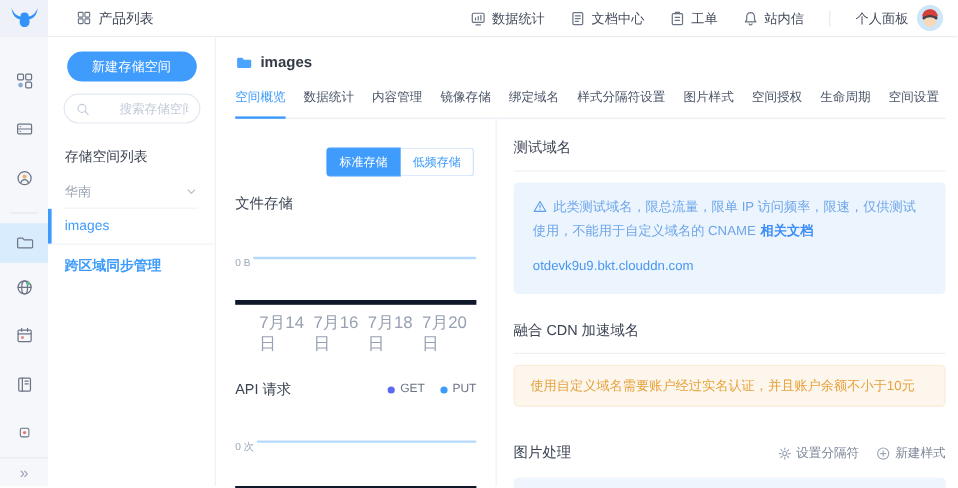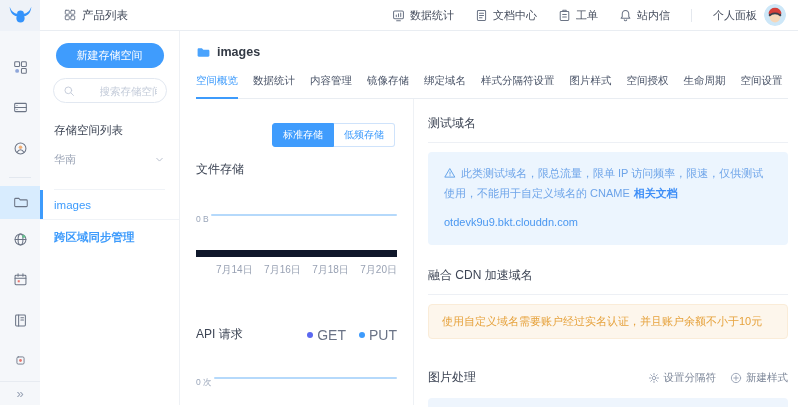--- a/index.html
+++ b/index.html
@@ -31,21 +31,21 @@
 
   .sidebar { width:140px; border-right:1px solid #eef1f5; display:flex; flex-direction:column; flex-shrink:0; background:#fff; }
   .create-btn { margin:12px auto 0; width:108px; height:25px; border-radius:13px; background:#3f9cfd; color:#fff;
                 font-size:11px; border:none; display:flex; align-items:center; justify-content:center; cursor:pointer;
                 font-family:inherit;text-align:center; }
   .search-wrap { margin:10px auto 0; width:114px; height:25px; border:1px solid #e2e8f1; border-radius:13px;
                  display:flex; align-items:center; padding:0 9px; gap:5px; color:#c3cbd9; }
   .search-wrap input { border:none; outline:none; width:100%; font-size:10.5px; color:#6a7386; background:transparent; font-family:inherit;margin-left:20px; }
   .search-wrap input::placeholder { color:#c3cbd9; }
   .sb-title { margin:20px 0 0 14px; font-size:11.5px; color:#3c4454; }
-  .region-row { margin:14px 14px 0; padding-bottom:22px; display:flex; align-items:center; justify-content:space-between;
+  .region-row { margin:14px 14px 0; padding-bottom:6px; display:flex; align-items:center; justify-content:space-between;
                 font-size:11px; color:#9aa3b5; border-bottom:1px solid #f0f3f7; cursor:pointer; }
   .bucket-item { position:relative; height:30px; display:flex; align-items:center; padding-left:14px; font-size:11.5px;
                  color:#3d9bfc; border-bottom:1px solid #f0f3f7; cursor:pointer; }
   .bucket-item.active::before { content:""; position:absolute; left:0; top:0; bottom:0; width:3px; background:#3d9bfc; }
   .sync-link { padding-left:14px; height:34px; display:flex; align-items:center; font-size:11.5px; font-weight:bold;
                color:#3d9bfc; cursor:pointer; }
 
   
   .content { flex:1; display:flex; flex-direction:column; padding:0 10px 0 16px; min-width:0; }
   .content-head { display:flex; align-items:center; gap:7px; padding-top:14px; font-size:12.5px; font-weight:bold; color:#333a45; }
@@ -57,29 +57,29 @@
   .charts-col { width:218px; padding-right:16px; border-right:1px solid #eef1f5; flex-shrink:0; }
   .right-col { flex:1; padding-left:14px; min-width:0; }
 
   .toggle { margin-top:24px; display:flex; justify-content:flex-end; margin-right:2px; }
   .toggle-opt { font-size:10px; padding:4px 10px; border:1px solid #cfe3fb; color:#3d9bfc; background:#fff; cursor:pointer; }
   .toggle-opt:first-child { border-radius:3px 0 0 3px; }
   .toggle-opt:last-child { border-radius:0 3px 3px 0; border-left:none; }
   .toggle-opt.active { background:#3f9cfd; color:#fff; border-color:#3f9cfd; }
 
   .chart-title-row { margin-top:14px; display:flex; align-items:center; justify-content:space-between; font-size:12px; color:#3c4454; }
-  .legend { display:flex; gap:13px; font-size:14px; color:#6a7386; align-items:center; }
+  .legend { display:flex; gap:13px; font-size:10px; color:#6a7386; align-items:center; }
   .legend-item { display:flex; align-items:center; cursor:pointer; }
   .legend-dot { width:6px; height:6px; border-radius:50%; display:inline-block; margin-right:4px; }
   .plot { height:46px; position:relative; }
   .zero-row { position:absolute; left:0; right:0; bottom:0; display:flex; }
   .zero-label { font-size:8.5px; color:#9aa6ba; margin-right:2px; }
   .zero-line { flex:1; height:2px; background:#b5d9fb; border-radius:1px; }
-  .axis { margin-top:26px; border-top:7px solid #0f172a; padding:6px 0 0 20px; display:flex; justify-content:space-between;
-          font-size:10px; color:#98a1b3; }
+  .axis { margin-top:26px; border-top:4px solid #0f172a; padding:6px 0 0 20px; display:flex; justify-content:space-between;
+          font-size:14px; color:#98a1b3; }
 
   .section-title { font-size:12px; color:#3c4454; padding-bottom:10px; border-bottom:1px solid #edf0f5; }
   .mt-first { margin-top:16px; }
   .info-box { margin-top:9px; background:#ecf5fe; border-radius:4px; padding:12px 16px 13px; font-size:11px; line-height:1.8; color:#6da4e9; }
   .notice-line .icon { vertical-align:-2px; margin-right:5px; color:#5e9fe8; display:inline-block; }
   .info-link { color:#3d8ef7; font-weight:bold; margin-left:4px; cursor:pointer; }
   .domain-link { display:block; margin-top:9px; color:#4a97f0; cursor:pointer; }
   .cdn-title { margin-top:22px; }
   .warn-box { margin-top:9px; background:#fdf6ec; border:1px solid #faecd8; border-radius:4px; padding:9px 13px;
               font-size:11px; color:#e6a23c; }
@@ -317,21 +317,21 @@
               <span class="zero-line"></span>
             </div>
           </div>
           <div class="axis" id="axis-0">
               <span>7月14日</span>
               <span>7月16日</span>
               <span>7月18日</span>
               <span>7月20日</span>
             </div>
 
-          <div class="chart-title-row" style="margin-top:49px;">
+          <div class="chart-title-row" style="margin-top:20px;">
             <span>API 请求</span>
             <span class="legend" id="api-legend">
                 <span class="legend-item">
                   <span class="legend-dot" style="background: rgb(91, 104, 240);"></span>
                   <span>GET</span>
                 </span>
                 <span class="legend-item">
                   <span class="legend-dot" style="background: rgb(61, 155, 252);"></span>
                   <span>PUT</span>
                 </span>

